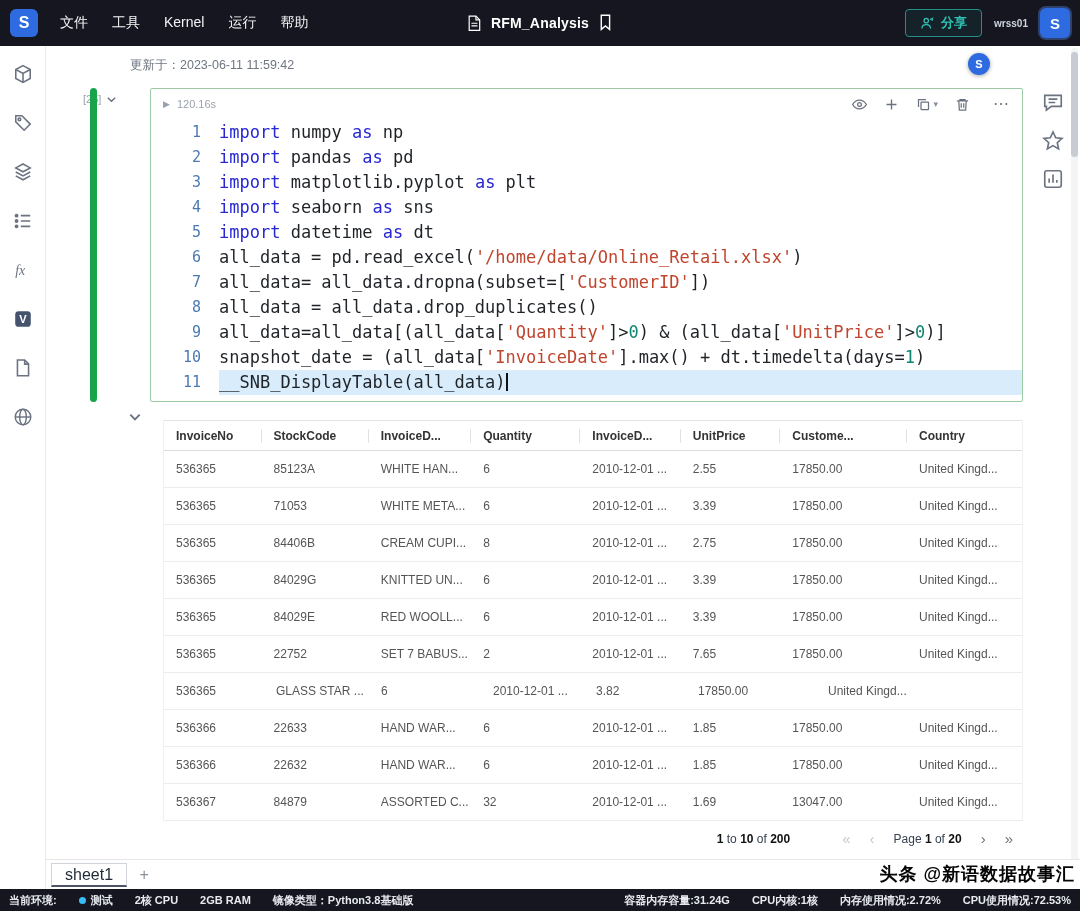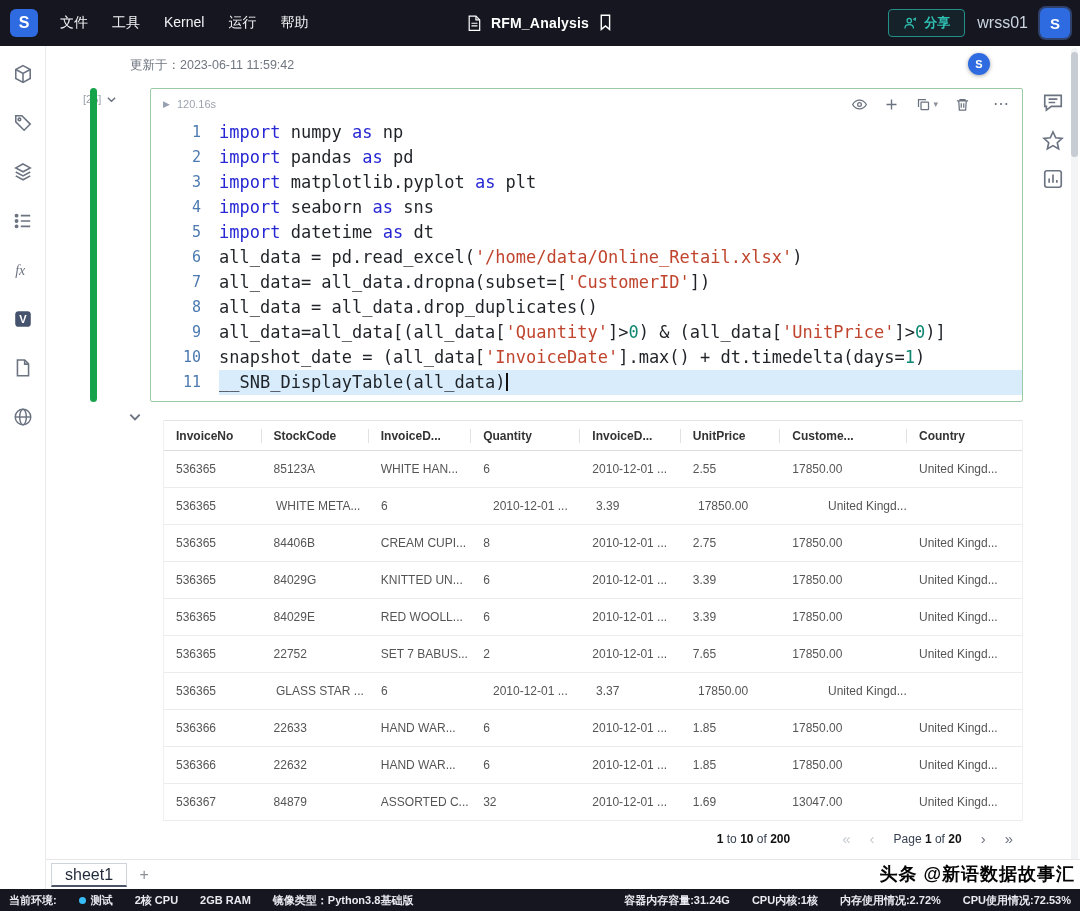--- a/index.html
+++ b/index.html
@@ -8,21 +8,21 @@
 
   
   .topbar{position:absolute;top:0;left:0;width:100%;height:46px;background:#15161f;display:flex;align-items:center;padding:0 10px;z-index:30;}
   .logo{width:28px;height:28px;border-radius:6px;background:#2e6be0;color:#fff;font-weight:bold;font-size:16px;display:flex;align-items:center;justify-content:center;flex:none;cursor:pointer;}
   .menubar{display:flex;gap:24px;margin-left:22px;color:#f3f4f6;font-size:14px;font-weight:400;}
   .menu-item{cursor:pointer;white-space:nowrap;}
   .title-group{position:absolute;left:50%;transform:translateX(-50%);display:flex;align-items:center;gap:9px;color:#fff;}
   .doc-title{font-size:14px;font-weight:700;letter-spacing:.2px;}
   .topbar-right{margin-left:auto;display:flex;align-items:center;gap:12px;}
   .share-btn{display:flex;align-items:center;gap:7px;height:28px;padding:0 14px;border:1px solid #238f87;border-radius:4px;color:#2fc0b4;font-size:13px;font-weight:600;background:rgba(47,192,180,.07);cursor:pointer;}
-  .username{color:#cbd5e1;font-size:16px;}
+  .username{color:#cbd5e1;font-size:10px;font-weight:bold;}
   .avatar-sq{width:30px;height:30px;border-radius:6px;background:#2e6be0;color:#fff;font-weight:bold;font-size:15px;display:flex;align-items:center;justify-content:center;box-shadow:0 0 0 2px rgba(96,146,255,.35);cursor:pointer;}
 
   
   .sidebar{position:absolute;top:46px;left:0;bottom:22px;width:46px;background:#fff;border-right:1px solid #e8eaed;display:flex;flex-direction:column;align-items:center;padding-top:18px;gap:29px;z-index:20;}
   .side-icon{width:20px;height:20px;color:#6b7280;cursor:pointer;}
 
   
   .updated{position:absolute;top:57px;left:130px;font-size:12.5px;color:#6f7680;}
   .collab-avatar{position:absolute;top:53px;left:968px;width:22px;height:22px;border-radius:50%;background:#2e6be0;color:#fff;font-size:11px;font-weight:bold;display:flex;align-items:center;justify-content:center;box-shadow:0 1px 4px rgba(0,0,0,.35);cursor:pointer;}
 
@@ -304,20 +304,21 @@
           <div class="td col1">85123A</div>
           <div class="td col2">WHITE HAN...</div>
           <div class="td col3">6</div>
           <div class="td col4">2010-12-01 ...</div>
           <div class="td col5">2.55</div>
           <div class="td col6">17850.00</div>
           <div class="td col7">United Kingd...</div>
         </div>
         <div class="tr">
           <div class="td col0">536365</div>
+          <div class="td col1">71053</div>
           <div class="td col2">WHITE META...</div>
           <div class="td col3">6</div>
           <div class="td col4">2010-12-01 ...</div>
           <div class="td col5">3.39</div>
           <div class="td col6">17850.00</div>
           <div class="td col7">United Kingd...</div>
         </div>
         <div class="tr">
           <div class="td col0">536365</div>
           <div class="td col1">84406B</div>
@@ -356,21 +357,21 @@
           <div class="td col4">2010-12-01 ...</div>
           <div class="td col5">7.65</div>
           <div class="td col6">17850.00</div>
           <div class="td col7">United Kingd...</div>
         </div>
         <div class="tr">
           <div class="td col0">536365</div>
           <div class="td col2">GLASS STAR ...</div>
           <div class="td col3">6</div>
           <div class="td col4">2010-12-01 ...</div>
-          <div class="td col5">3.37</div>
+          <div class="td col5">3.82</div>
           <div class="td col6">17850.00</div>
           <div class="td col7">United Kingd...</div>
         </div>
         <div class="tr">
           <div class="td col0">536366</div>
           <div class="td col1">22633</div>
           <div class="td col2">HAND WAR...</div>
           <div class="td col3">6</div>
           <div class="td col4">2010-12-01 ...</div>
           <div class="td col5">1.85</div>

